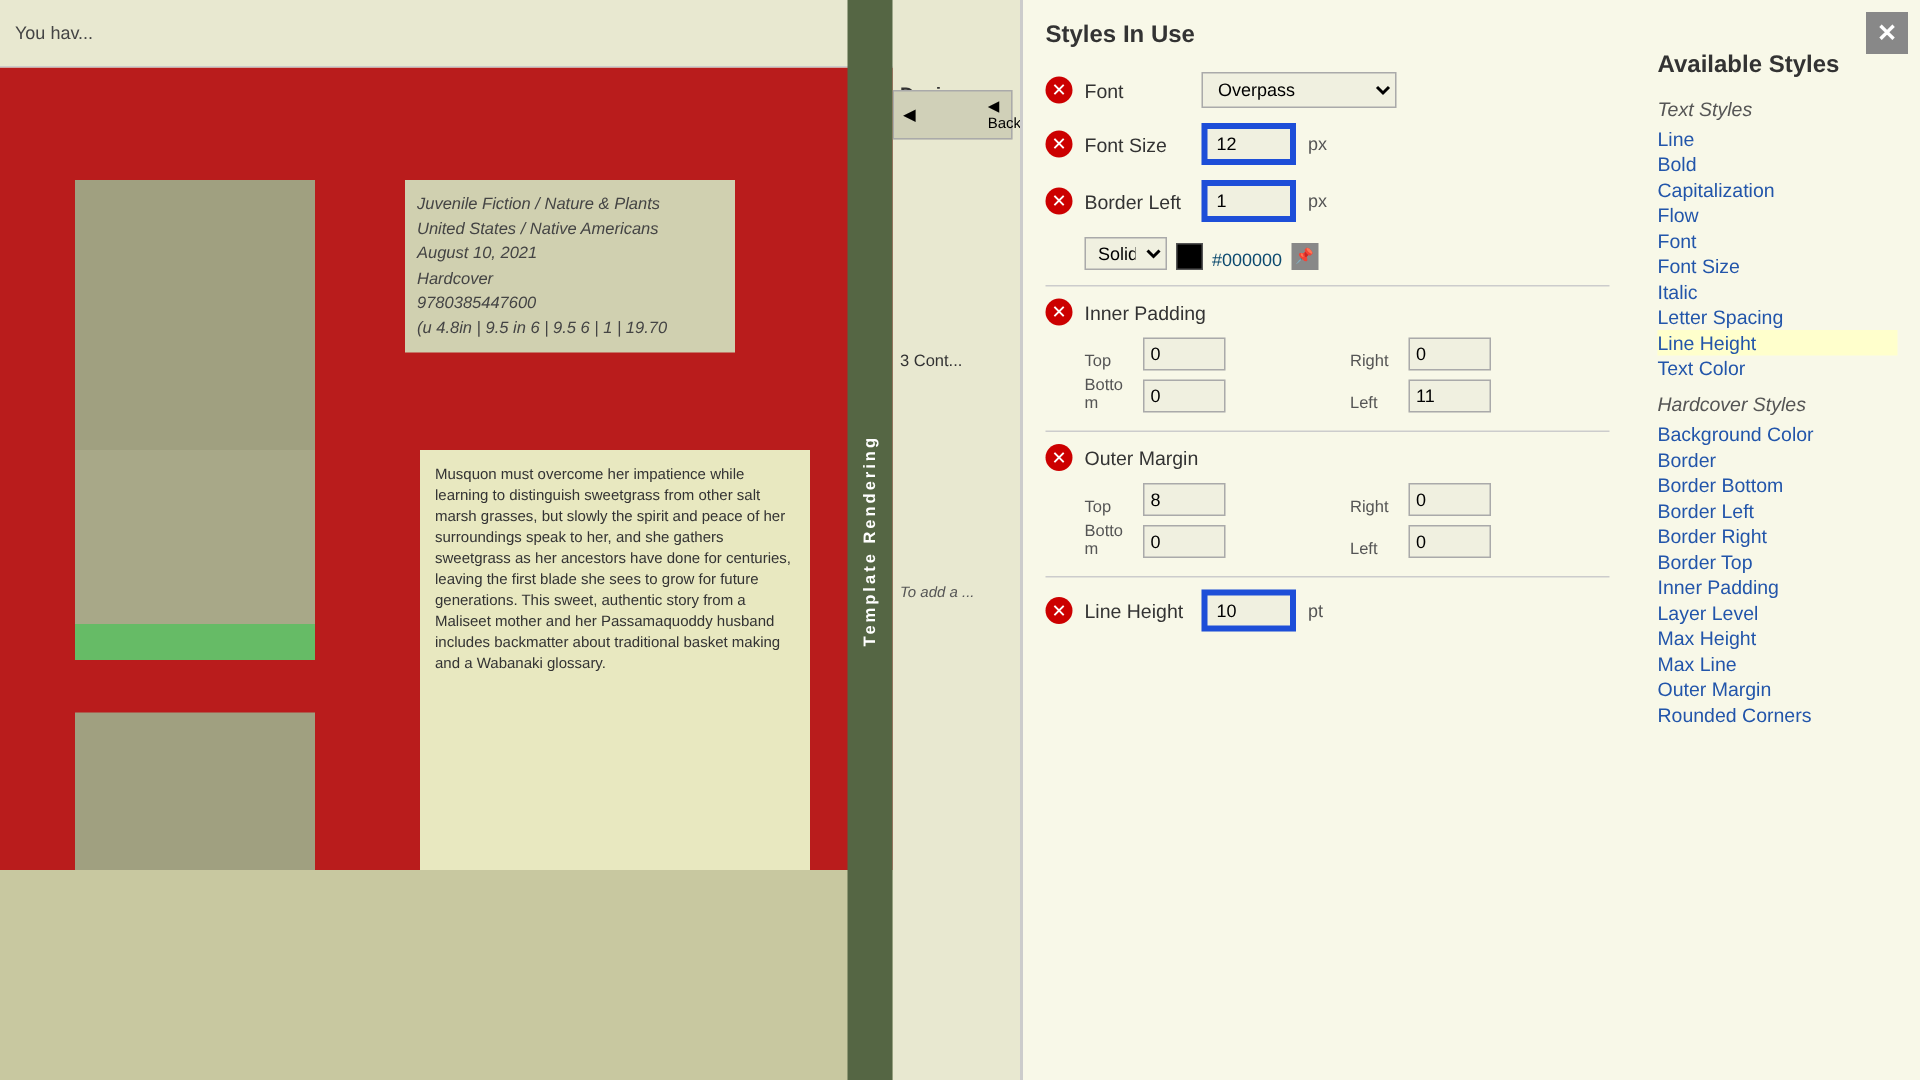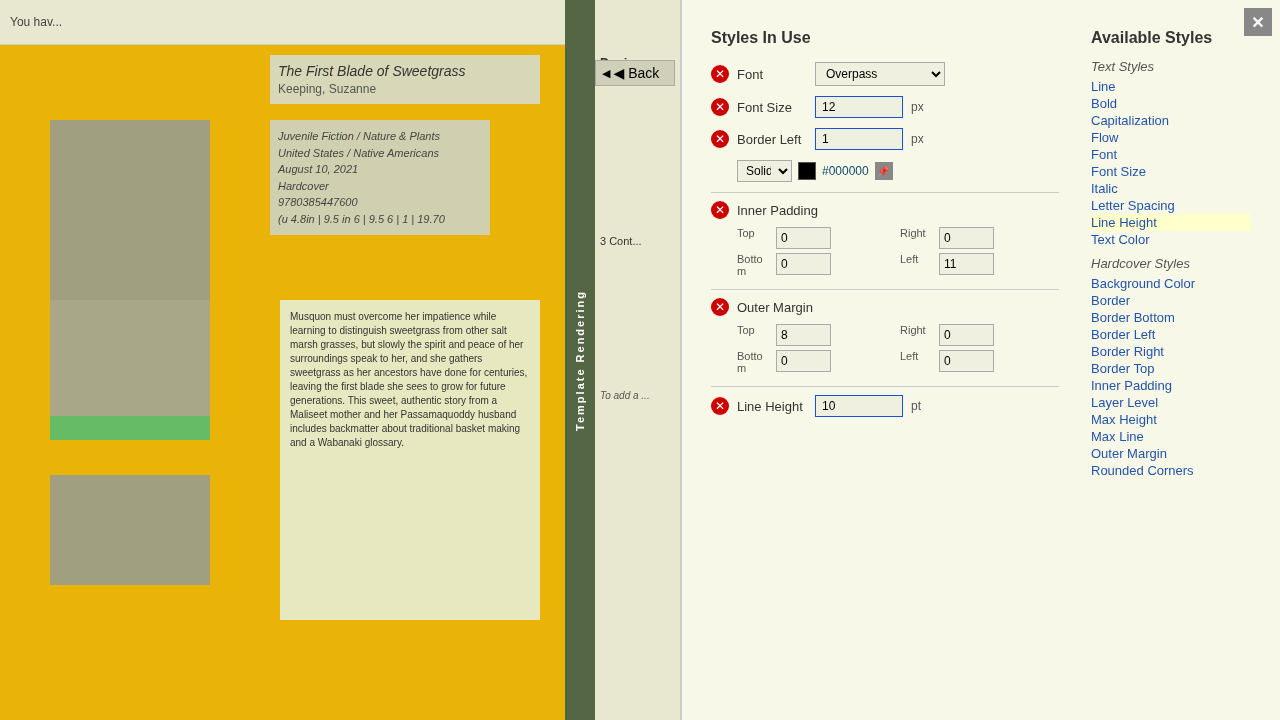--- a/index.html
+++ b/index.html
@@ -11,22 +11,22 @@
       height: 720px;
       overflow: hidden;
       position: relative;
     }
 
     
     .bg-area {
       position: absolute;
       top: 0; left: 0;
       width: 680px;
-      height: 720px;
-      background: #eab308;
+      height: 580px;
+      background: #b91c1c;
       overflow: hidden;
     }
 
     
     .template-sidebar {
       position: absolute;
       top: 0;
       left: 565px;
       width: 30px;
       height: 720px;
@@ -98,21 +98,21 @@
       align-items: center;
       justify-content: center;
       font-weight: bold;
       z-index: 20;
     }
 
     .modal-content {
       display: flex;
       width: 100%;
       height: 100%;
-      padding: 29px;
+      padding: 15px;
       gap: 32px;
       border-radius: 19px;
     }
 
     
     .styles-in-use {
       flex: 1;
       min-width: 280px;
     }
 
@@ -145,44 +145,44 @@
       flex-shrink: 0;
     }
 
     .style-label {
       font-size: 13px;
       color: #333;
       min-width: 70px;
     }
 
     .style-input {
-      border: 1px solid #1d4ed8;
+      border: 4px solid #1d4ed8;
       background: #f0f0e0;
       padding: 3px 6px;
       font-size: 12px;
-      width: 88px;
+      width: 63px;
     }
 
     .style-unit {
       font-size: 12px;
       color: #555;
     }
 
     .font-select {
       border: 1px solid #aaa;
       background: #f0f0e0;
       padding: 3px 6px;
       font-size: 12px;
       width: 130px;
     }
 
     
     .border-color-row {
       display: flex;
-      align-items: center;
+      align-items: flex-end;
       gap: 6px;
       margin-left: 26px;
       margin-bottom: 10px;
     }
 
     .border-style-select {
       border: 1px solid #aaa;
       background: #f0f0e0;
       padding: 2px 4px;
       font-size: 12px;
@@ -228,21 +228,21 @@
 
     .padding-grid {
       display: grid;
       grid-template-columns: 1fr 1fr;
       gap: 4px;
       margin-left: 26px;
     }
 
     .padding-field {
       display: flex;
-      align-items: flex-start;
+      align-items: flex-end;
       gap: 4px;
     }
 
     .padding-field-label {
       font-size: 11px;
       color: #555;
       min-width: 35px;
     }
 
     .padding-input {
@@ -258,20 +258,21 @@
       display: flex;
       align-items: center;
       gap: 8px;
       margin-bottom: 10px;
     }
 
     
     .available-styles {
       min-width: 160px;
       padding-top: 0;
+      margin-top: 20px;
     }
 
     .available-title {
       font-size: 16px;
       font-weight: bold;
       color: #333;
       margin-bottom: 12px;
     }
 
     .style-category {
@@ -338,24 +339,20 @@
   </style>
 </head>
 <body>
 
 <div class="bg-area">
 
   <div class="top-bar">
     <span>You hav...</span>
   </div>
 
-  <div style="position:absolute;top:55px;left:270px;width:270px;background:#d8d8b8;padding:8px;z-index:2;">
-    <div class="book-title">The First Blade of Sweetgrass</div>
-    <div class="book-author">Keeping, Suzanne</div>
-  </div>
 
   <div class="book-image-placeholder"></div>
 
   <div class="book-detail-bg">
     <div style="white-space:pre-line;font-size:11px;color:#444;line-height:1.5;">Juvenile Fiction / Nature &amp; Plants
 United States / Native Americans
 August 10, 2021
 Hardcover
 9780385447600
 (u 4.8in | 9.5 in 6 | 9.5 6 | 1 | 19.70</div>
@@ -373,21 +370,21 @@
 
 <div class="template-sidebar">
   <span class="template-sidebar-text">Template Rendering</span>
 </div>
 
 <div style="position:absolute;top:0;left:595px;width:85px;height:720px;background:#e8e8d0;z-index:4;overflow:hidden;">
   <div style="position:absolute;top:55px;left:5px;font-size:13px;font-weight:bold;color:#333;">Desig...</div>
 
   <div style="position:absolute;top:60px;left:0;width:80px;background:#d0d0b8;border:1px solid #aaa;padding:4px 6px;font-size:11px;cursor:pointer;display:flex;align-items:center;gap:3px;">
     <span>◀</span>
-    <span style="font-size:14px;">◀ Back</span>
+    <span style="font-size:10px;margin-left:45px;">◀ Back</span>
   </div>
 
   <div style="position:absolute;top:235px;left:5px;font-size:11px;color:#333;">3 Cont...</div>
 
   <div style="position:absolute;top:390px;left:5px;font-size:10px;color:#555;font-style:italic;">To add a ...</div>
 </div>
 
 <div class="modal-overlay">
 
   <button class="close-btn">

